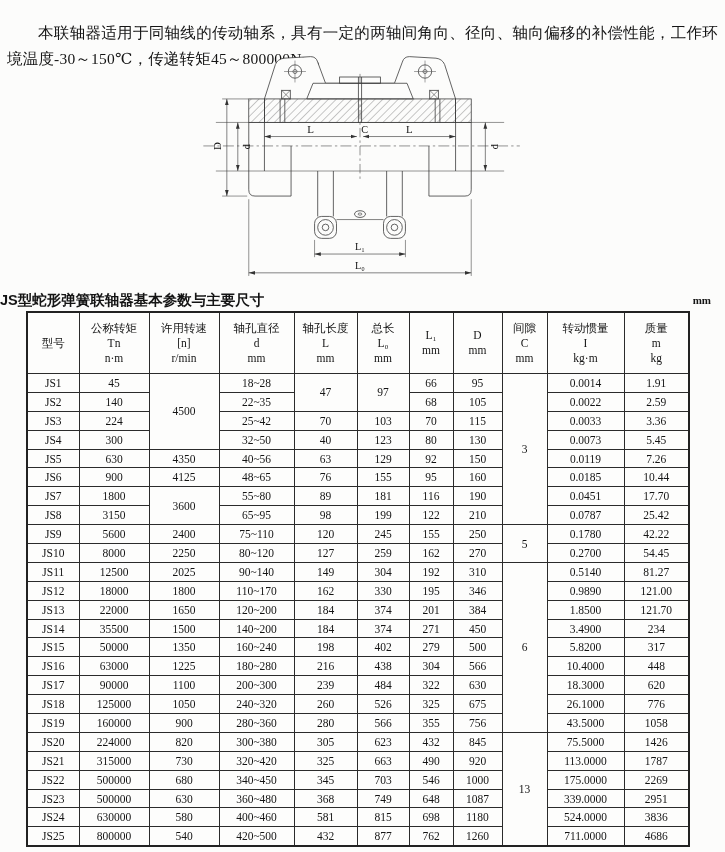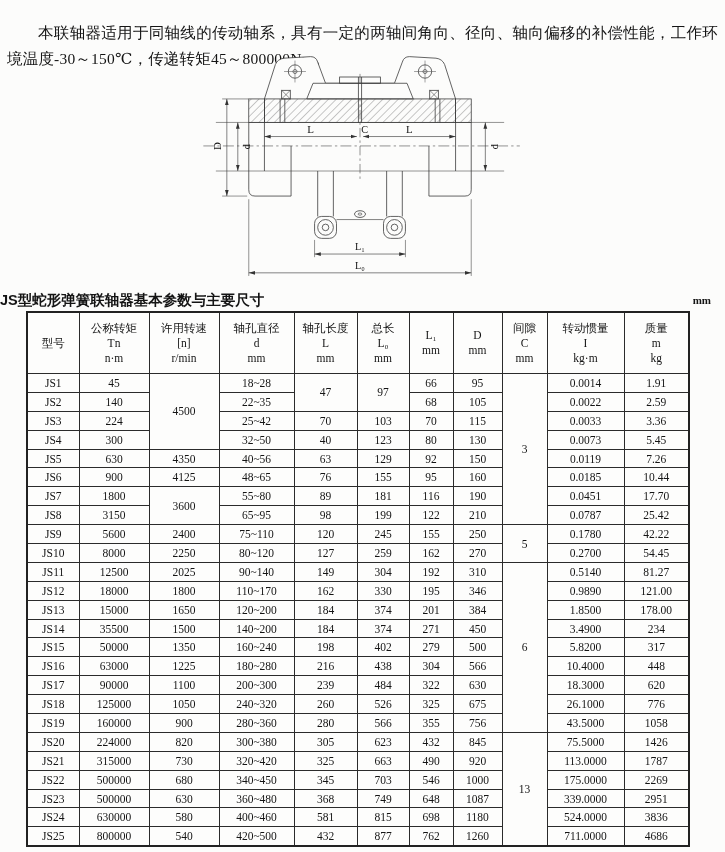--- a/index.html
+++ b/index.html
@@ -331,29 +331,29 @@
         <td>110~170</td>
         <td>162</td>
         <td>330</td>
         <td>195</td>
         <td>346</td>
         <td>0.9890</td>
         <td>121.00</td>
       </tr>
       <tr>
         <td>JS13</td>
-        <td>15000</td>
+        <td>22000</td>
         <td>1650</td>
         <td>120~200</td>
         <td>184</td>
         <td>374</td>
         <td>201</td>
         <td>384</td>
         <td>1.8500</td>
-        <td>178.00</td>
+        <td>121.70</td>
       </tr>
       <tr>
         <td>JS14</td>
         <td>35500</td>
         <td>1500</td>
         <td>140~200</td>
         <td>184</td>
         <td>374</td>
         <td>271</td>
         <td>450</td>

